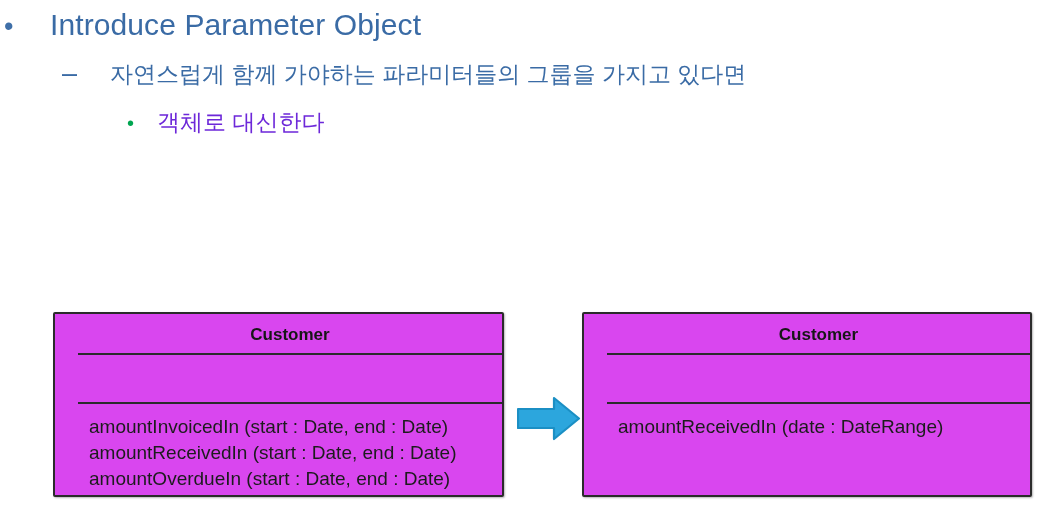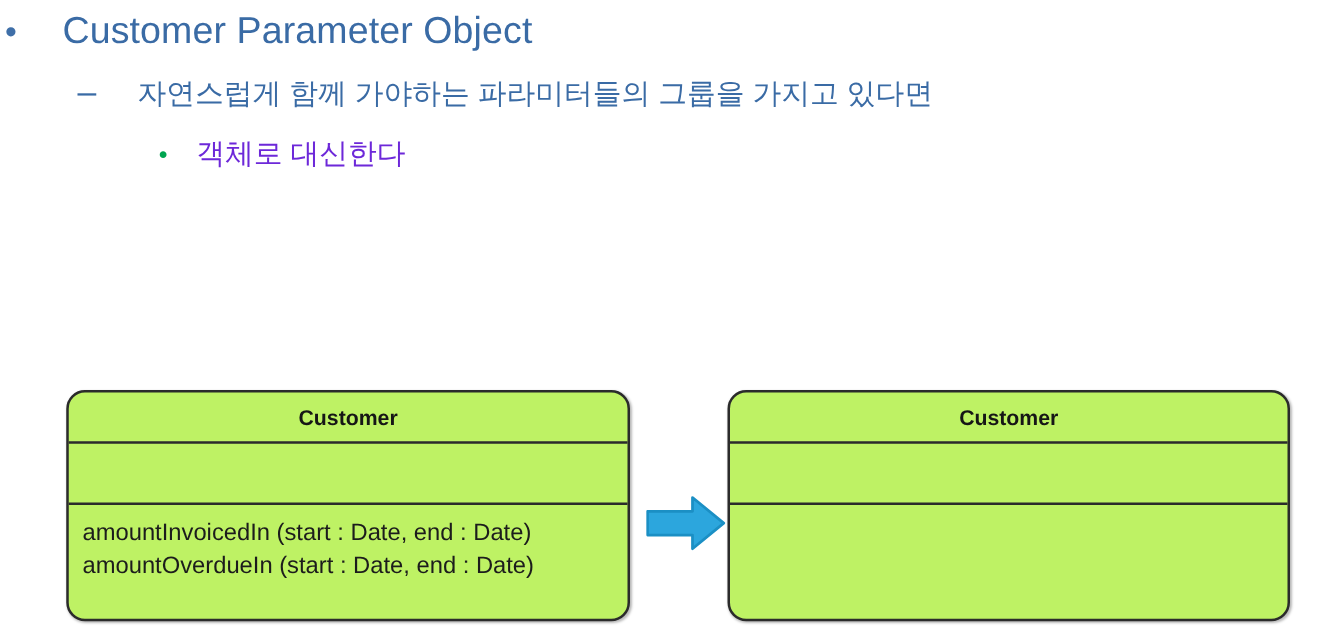--- a/index.html
+++ b/index.html
@@ -86,24 +86,25 @@
   .level3 .text {
     font-size: 23px;
     line-height: 30px;
     color: #6d28d9;
   }
 
   
   .uml-box {
     position: absolute;
     box-sizing: border-box;
-    background: #bef264;
+    background: #d946ef;
     border: 2px solid #2b2b2b;
-    border-radius: 15px;
+    border-radius: 2px;
     box-shadow: 1px 1px 2px rgba(0,0,0,0.28);
+    padding-left: 23px;
   }
   #uml-left  { left: 53px;  top: 312px; width: 451px; height: 185px; }
   #uml-right { left: 582px; top: 312px; width: 450px; height: 185px; }
 
   .uml-title {
     height: 41px;
     line-height: 41px;
     text-align: center;
     font-size: 17px;
     font-weight: bold;
@@ -138,46 +139,48 @@
     height: 45px;
   }
 </style>
 </head>
 <body>
 
 <div class="bullet-list">
 
   <div class="bullet-row level1">
     <span class="marker">•</span>
-    <span class="text">Customer Parameter Object</span>
+    <span class="text">Introduce Parameter Object</span>
   </div>
 
   <div class="bullet-row level2">
     <span class="marker">–</span>
     <span class="text">자연스럽게 함께 가야하는 파라미터들의 그룹을 가지고 있다면</span>
   </div>
 
   <div class="bullet-row level3">
     <span class="marker">•</span>
     <span class="text">객체로 대신한다</span>
   </div>
 
 </div>
 
 <div class="uml-box" id="uml-left">
   <div class="uml-title">Customer</div>
   <div class="uml-attrs"></div>
   <div class="uml-methods">
     <div class="method">amountInvoicedIn (start : Date, end : Date)</div>
+    <div class="method">amountReceivedIn (start : Date, end : Date)</div>
     <div class="method">amountOverdueIn (start : Date, end : Date)</div>
   </div>
 </div>
 
 <svg id="transform-arrow" viewBox="0 0 64 45">
   <polygon points="1,13 37,13 37,2 62,22.5 37,43 37,32 1,32" fill="#2ca6dd" stroke="#1b8fc4" stroke-width="2.2" stroke-linejoin="round"></polygon>
 </svg>
 
 <div class="uml-box" id="uml-right">
   <div class="uml-title">Customer</div>
   <div class="uml-attrs"></div>
   <div class="uml-methods">
+    <div class="method">amountReceivedIn (date : DateRange)</div>
   </div>
 </div>
 
 </body></html>

